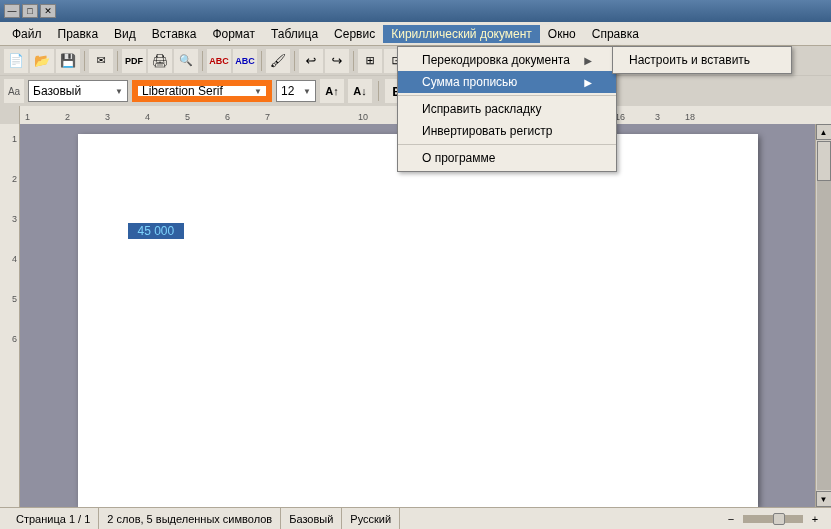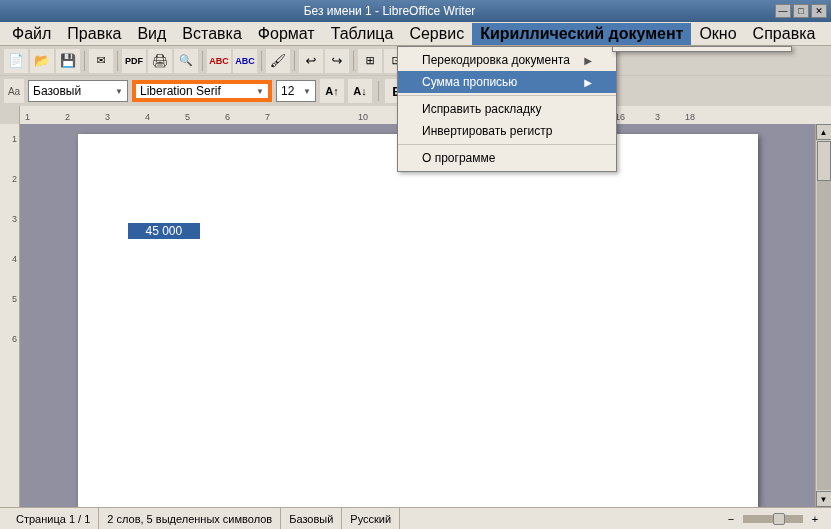--- a/index.html
+++ b/index.html
@@ -51,28 +51,27 @@
       background: #e8e4dc;
       height: 24px;
       display: flex;
       align-items: center;
       padding: 0 4px;
       border-bottom: 1px solid #b0a898;
     }
     .menu-item {
       padding: 2px 8px;
       cursor: pointer;
-      font-size: 16px;
+      font-size: 12px;
       color: #000;
       white-space: nowrap;
     }
     .menu-item.active {
       background: #4a7ab0;
-      color: #000000;
-      font-weight: bold;
+      color: #fef9c3;
     }
     #toolbar1 {
       height: 30px;
       display: flex;
       align-items: center;
       padding: 2px 4px;
       gap: 2px;
       border-bottom: 1px solid #c8c4bc;
     }
     .tb-btn {
@@ -106,21 +105,21 @@
       display: flex;
       align-items: center;
       padding: 0 4px;
       cursor: pointer;
       width: 100px;
       justify-content: space-between;
     }
     .font-select {
       height: 22px;
       background: white;
-      border: 4px solid #f97316;
+      border: 6px solid #f97316;
       display: flex;
       align-items: center;
       padding: 0 4px;
       cursor: pointer;
       width: 140px;
       justify-content: space-between;
     }
     .size-select {
       height: 22px;
       background: white;
@@ -232,22 +231,22 @@
     .scroll-thumb {
       width: 14px;
       height: 40px;
       background: #d4d0c8;
       border: 1px solid #808080;
     }
 
     
     .selected-text {
       background: #3060a0;
-      color: #ffffff;
-      padding: 1px 18px;
+      color: #7dd3fc;
+      padding: 1px 10px;
     }
 
     
     #status-bar {
       height: 22px;
       background: #e8e4dc;
       border-top: 1px solid #b0a898;
       display: flex;
       align-items: center;
       padding: 0 8px;
@@ -326,21 +325,20 @@
     }
     .submenu-item.highlighted {
       background: #4a7ab0;
       color: white;
     }
   </style>
 </head>
 <body>
 
 <div id="title-bar">
-  <span id="title-text">Без имени 1 - LibreOffice Writer</span>
   <div id="window-controls">
     <div class="win-btn">—</div>
     <div class="win-btn">□</div>
     <div class="win-btn">✕</div>
   </div>
 </div>
 
 <div id="menu-bar">
   <div class="menu-item">Файл</div>
   <div class="menu-item">Правка</div>
@@ -540,13 +538,16 @@
   <div class="dropdown-item">
     <span>Инвертировать регистр</span>
   </div>
   <div class="dropdown-separator"></div>
   <div class="dropdown-item">
     <span>О программе</span>
   </div>
 </div>
 
 <div id="submenu-summa">
+  <div class="submenu-item">
+    <span>Настроить и вставить</span>
+  </div>
 </div>
 
 </body></html>

